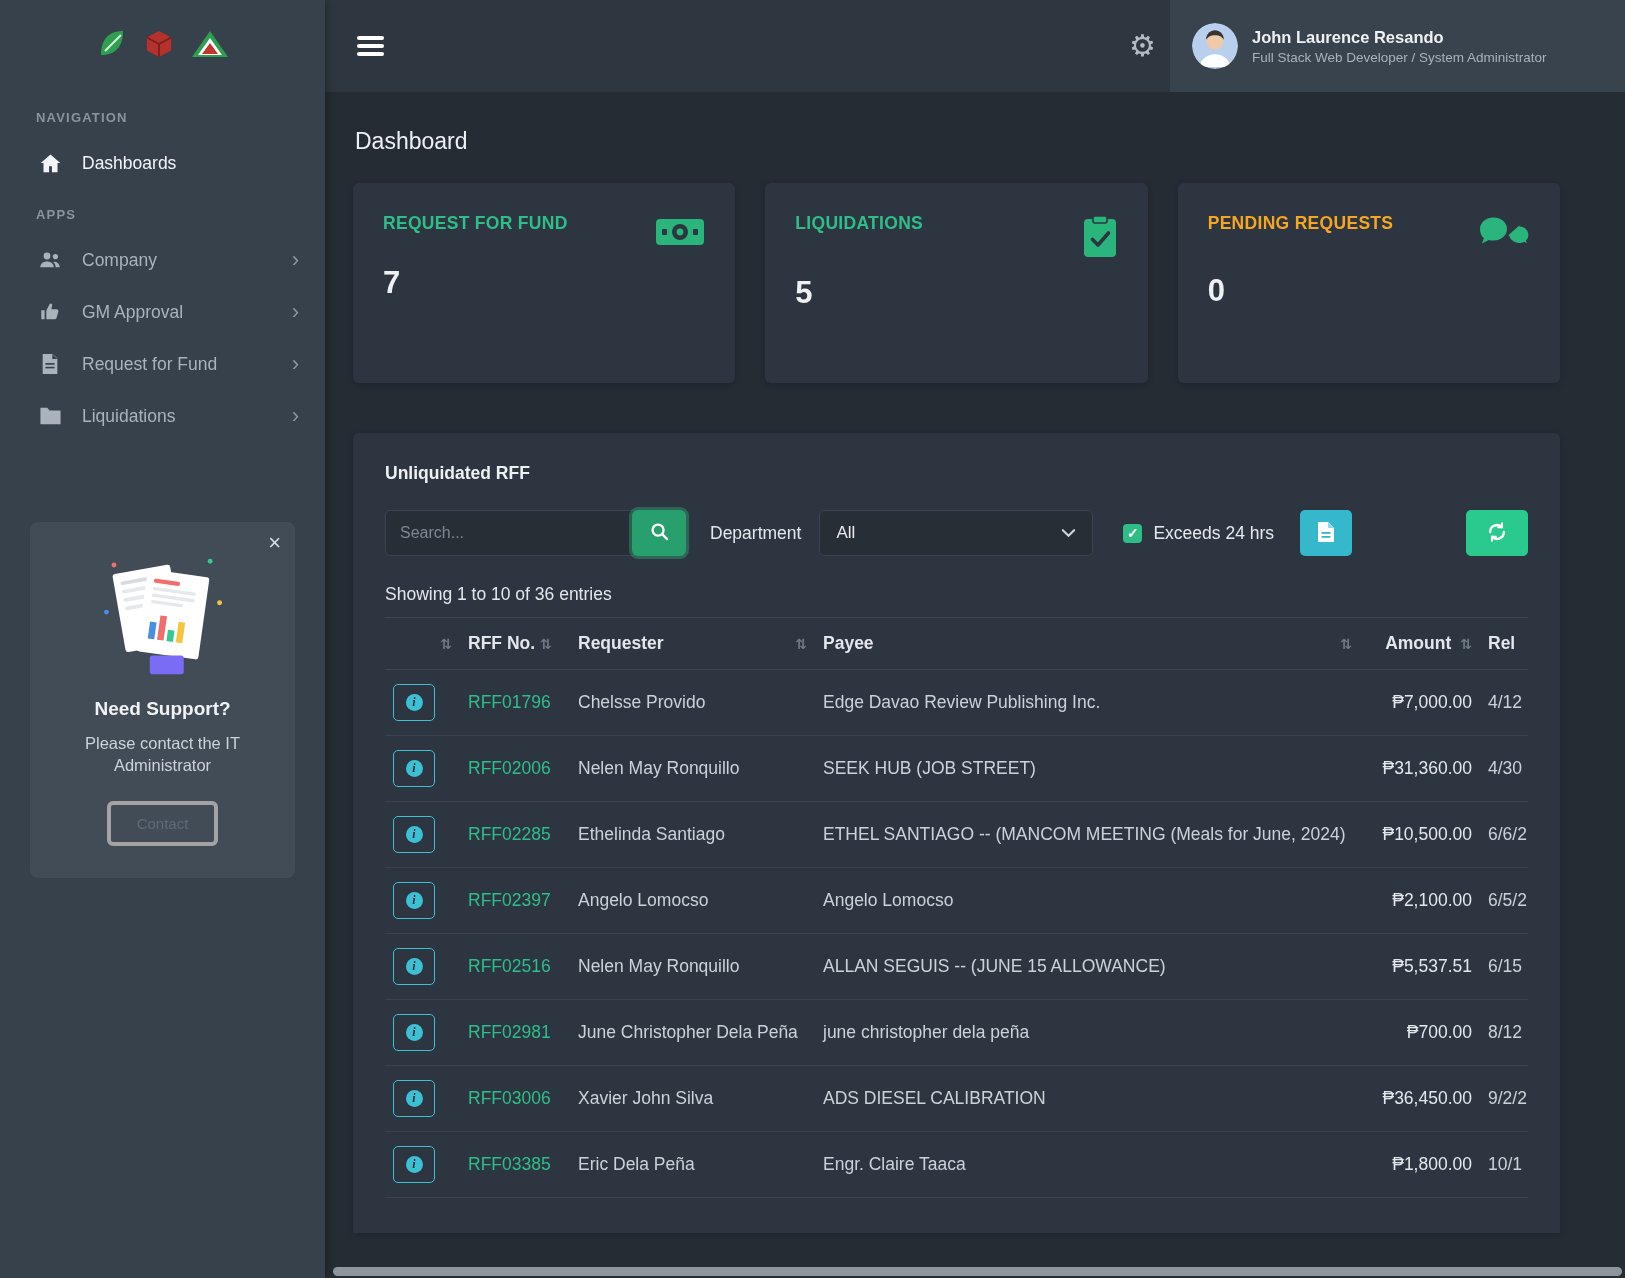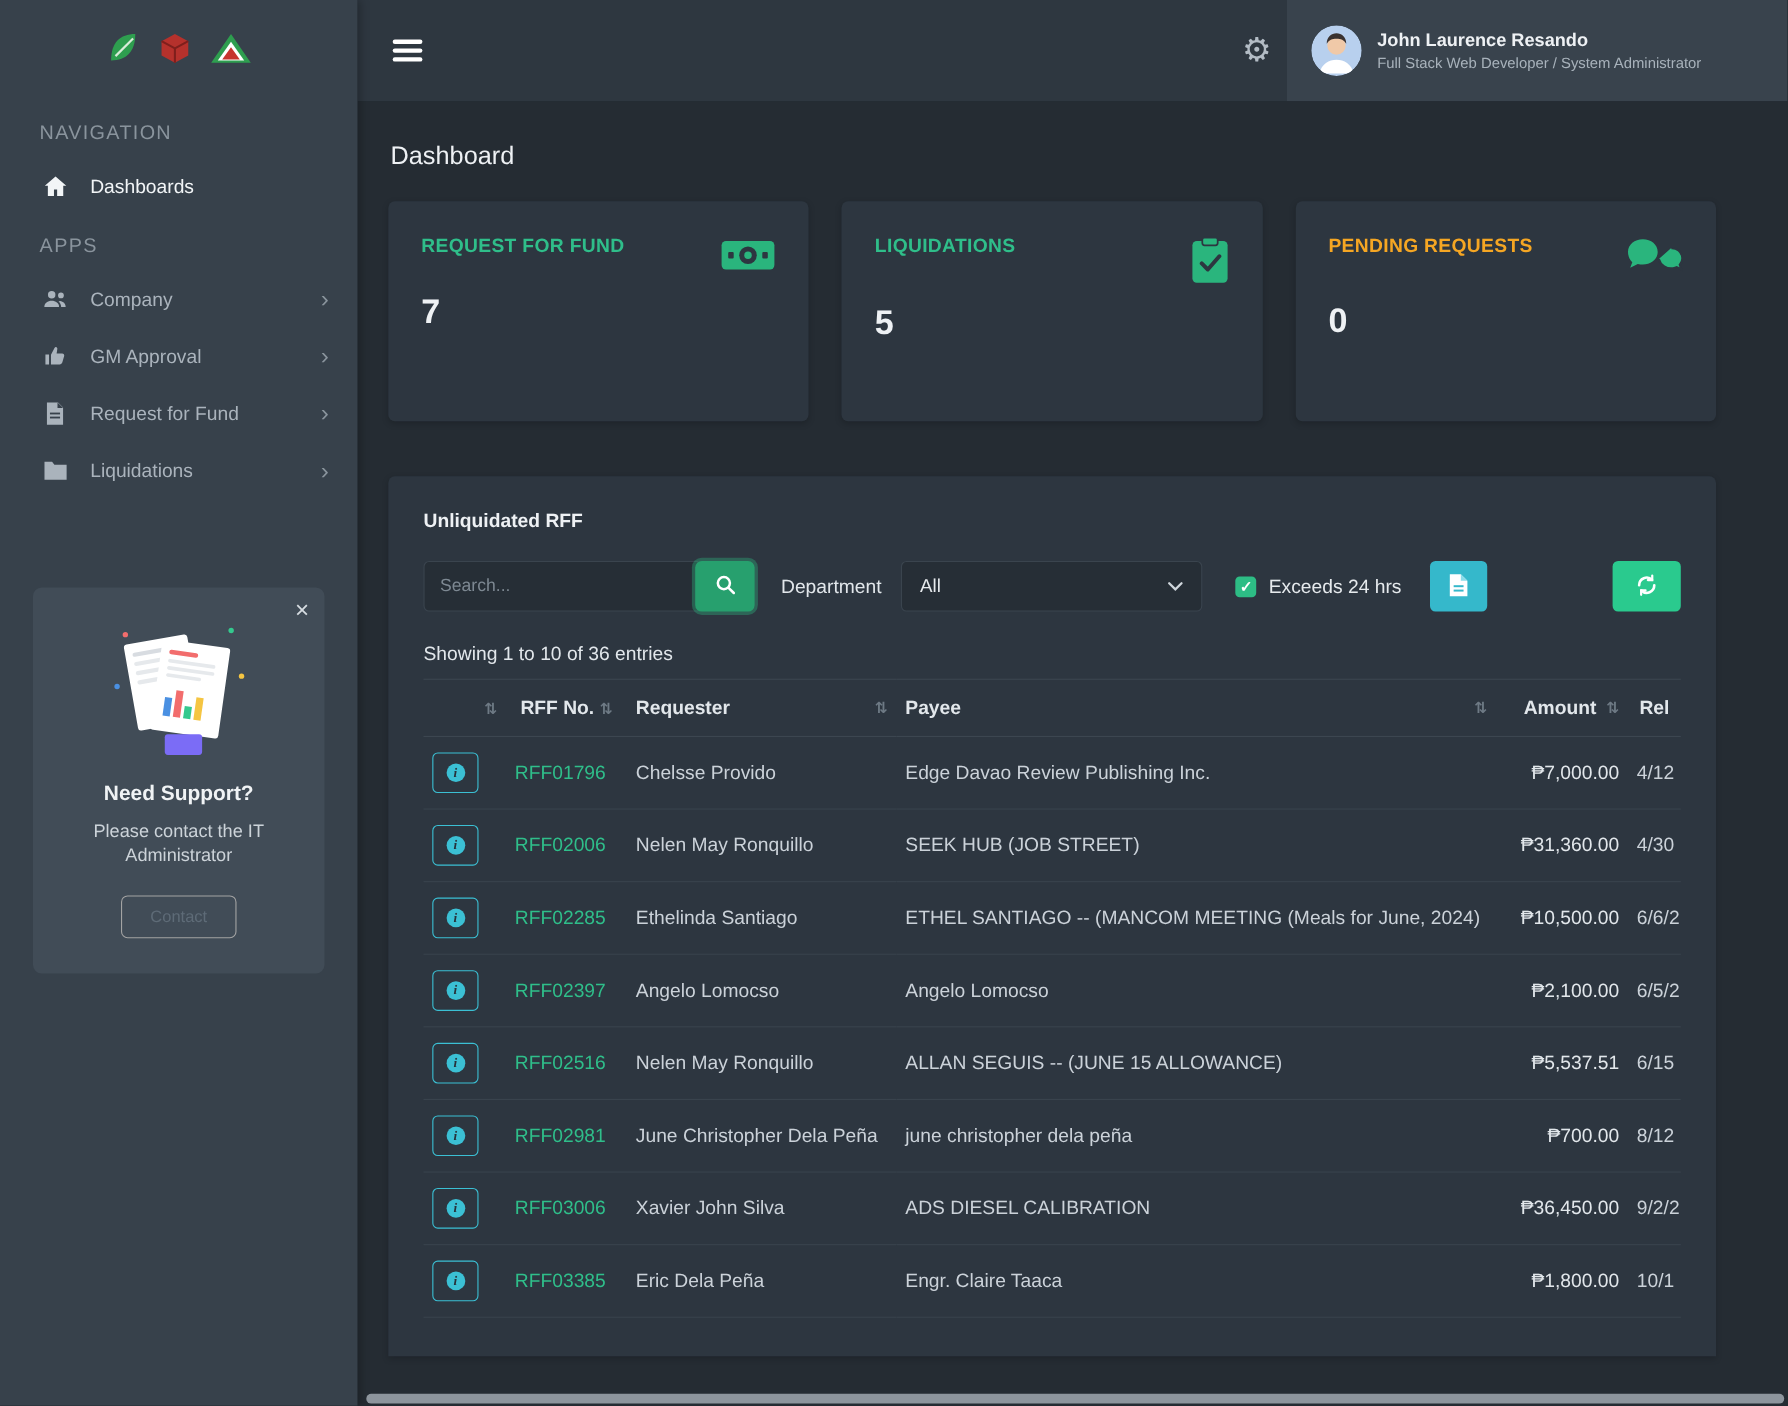--- a/index.html
+++ b/index.html
@@ -13,21 +13,21 @@
   .app { display:flex; width:100%; height:100%; }
 
   
   .sidebar {
     width:325px; flex-shrink:0; background:#37414b;
     display:flex; flex-direction:column;
     box-shadow:2px 0 8px rgba(0,0,0,.28); z-index:5;
   }
   .logo-row { height:92px; display:flex; align-items:center; justify-content:center; gap:16px; }
   .section-label {
-    font-size:18px; font-weight:normal; letter-spacing:1.2px;
+    font-size:13px; font-weight:bold; letter-spacing:1.2px;
     color:#8a949d; padding:18px 0 12px 36px;
   }
   .nav-item {
     display:flex; align-items:center; gap:20px;
     padding:14px 26px 14px 38px; font-size:17.5px;
     color:#aab3bc; cursor:pointer;
   }
   .nav-item.active { color:#f2f5f7; }
   .nav-item .nav-ico { width:24px; height:24px; flex-shrink:0; display:flex; align-items:center; justify-content:center; }
   .nav-item svg { fill:currentColor; }
@@ -39,21 +39,21 @@
     text-align:center; position:relative;
   }
   .support-close {
     position:absolute; top:10px; right:14px; background:none; border:none;
     color:#d6dce1; font-size:22px; cursor:pointer; line-height:1;
     font-family:"Liberation Sans",sans-serif;
   }
   .support-title { color:#f0f3f5; font-size:19px; font-weight:bold; margin-top:14px; }
   .support-msg { color:#ccd3d9; font-size:16.5px; line-height:1.35; margin-top:12px; }
   .support-btn {
-    margin-top:24px; background:transparent; border:1px solid #a3a3a3;
+    margin-top:24px; background:transparent; border:4px solid #a3a3a3;
     color:#5e6b77; font-size:15px; padding:10px 26px; border-radius:6px; cursor:pointer;
     font-family:"Liberation Sans",sans-serif;
   }
 
   
   .right-col { flex:1; display:flex; flex-direction:column; min-width:0; }
 
   .topbar {
     height:92px; flex-shrink:0; background:#2e3740;
     display:flex; align-items:center; padding-left:24px;
@@ -127,21 +127,21 @@
     width:62px; height:46px; background:#2aca8e; border:none; border-radius:5px;
     margin-left:auto; cursor:pointer; display:flex; align-items:center; justify-content:center;
   }
 
   .showing { color:#e2e7eb; font-size:17.5px; margin:28px 0 12px; }
 
   table { width:100%; border-collapse:collapse; table-layout:fixed; }
   col.c1{width:75px;} col.c2{width:110px;} col.c3{width:245px;}
   col.c4{width:545px;} col.c5{width:120px;} col.c6{width:48px;}
   thead th {
-    text-align:center; font-size:17.5px; font-weight:bold; color:#e2e7eb;
+    text-align:left; font-size:17.5px; font-weight:bold; color:#e2e7eb;
     padding:15px 8px; border-top:1px solid #3c4650; border-bottom:1px solid #3c4650;
     cursor:pointer; white-space:nowrap; overflow:hidden;
   }
   thead th .flexed { display:flex; align-items:center; justify-content:space-between; }
   thead th .flexed.end { justify-content:flex-end; gap:4px; }
   .sort { color:#6e7a85; font-size:14px; margin-left:5px; font-family:"DejaVu Sans",sans-serif; }
   .th-info { text-align:right; }
   tbody td {
     padding:14px 8px; border-bottom:1px solid #39434d; font-size:17.5px;
     color:#cbd2d9; vertical-align:middle; white-space:nowrap; overflow:hidden;

